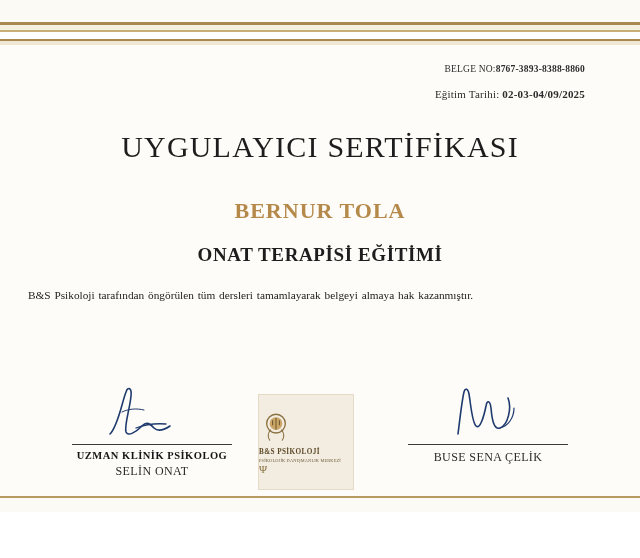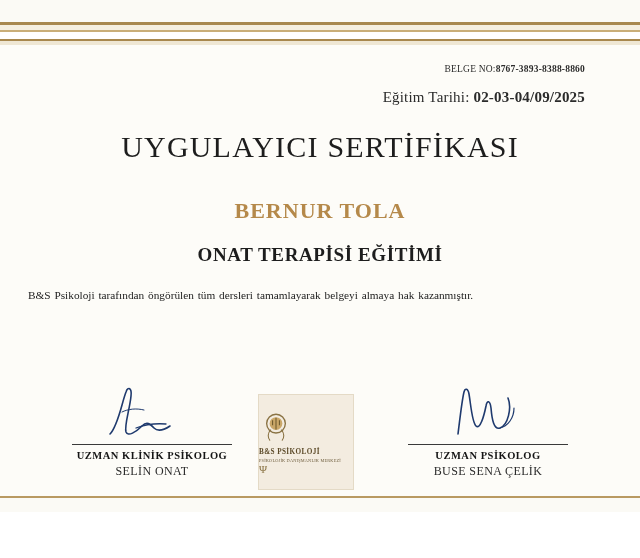--- a/index.html
+++ b/index.html
@@ -87,21 +87,21 @@
     letter-spacing: 0.2px;
     white-space: nowrap;
   }
   .meta-line .lbl {
     font-weight: normal;
   }
   .meta-line .val {
     font-weight: bold;
   }
   .meta-line.second {
-    font-size: 15px;
+    font-size: 11px;
     margin-top: 9px;
   }
 
   .title {
     position: absolute;
     left: 0;
     right: 0;
     top: 130px;
     text-align: center;
     font-size: 30px;
@@ -278,21 +278,20 @@
     </div>
 
     <div class="sig sig-right">
       <div class="sig-mark">
         <svg width="120" height="62" viewBox="0 0 120 62" fill="none">
           <path d="M30 52 C32 36 34 18 36 10 C37 6 40 6 41 12 C43 24 44 40 48 44 C52 48 56 34 58 24 C59 18 62 18 63 26 C64 38 66 48 72 46 C80 43 84 26 80 16" stroke="#1f3a6e" stroke-width="1.6" stroke-linecap="round" fill="none"></path>
           <path d="M72 46 C80 44 86 36 86 26" stroke="#1f3a6e" stroke-width="1.2" stroke-linecap="round" fill="none"></path>
         </svg>
       </div>
       <div class="sig-rule"></div>
-      <div class="sig-title">UZMAN PSİKOLOG</div>
       <div class="sig-name">BUSE SENA ÇELİK</div>
     </div>
   </div>
 
   <div class="seal">
     <svg class="seal-emblem" viewBox="0 0 40 40">
       <circle cx="20" cy="16" r="11" fill="none" stroke="#8a7344" stroke-width="1.6"></circle>
       <circle cx="20" cy="16" r="7.5" fill="#caa768"></circle>
       <path d="M20 9 L20 23" stroke="#6b5629" stroke-width="1.2"></path>
       <path d="M16 12 L16 18 M24 12 L24 18" stroke="#6b5629" stroke-width="1.2"></path>

